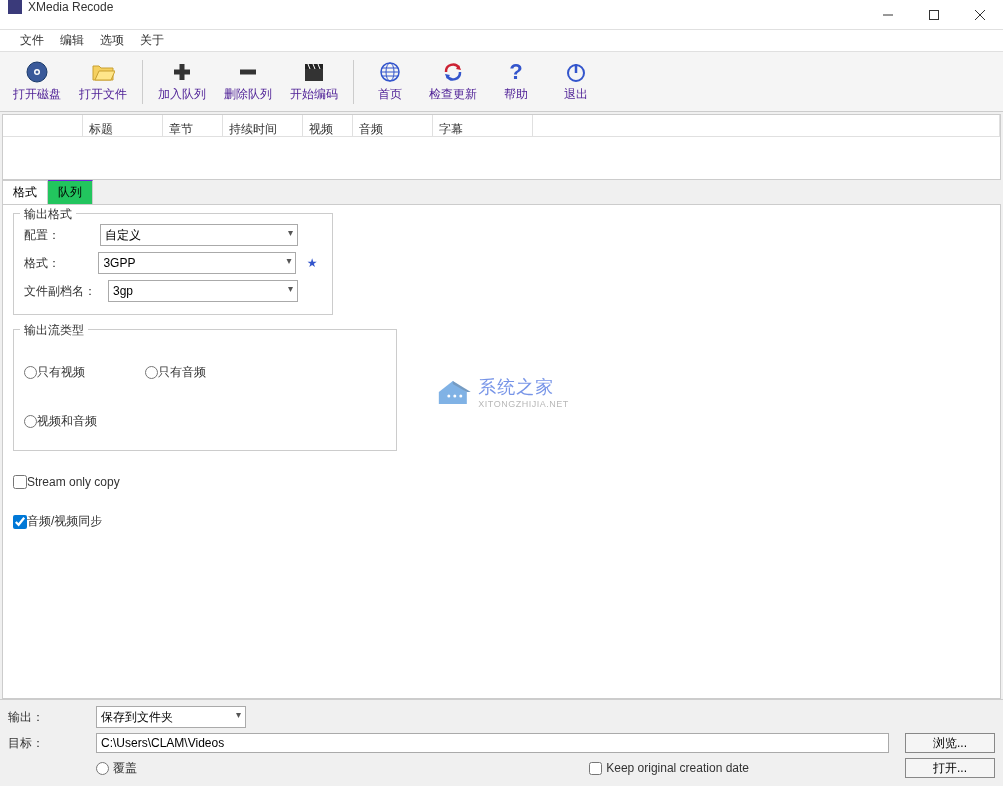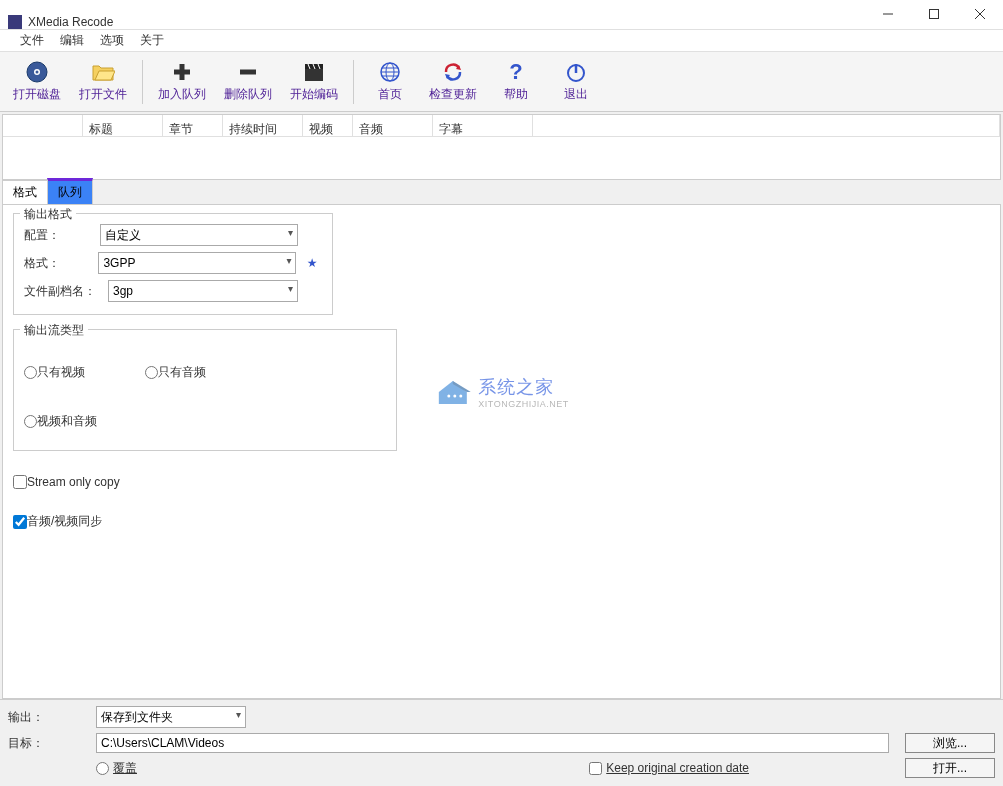--- a/index.html
+++ b/index.html
@@ -1,19 +1,19 @@
 <!DOCTYPE html>
 <html><head>
 <meta charset="utf-8">
 <style>
 * { margin: 0; padding: 0; box-sizing: border-box; font-family: "Microsoft YaHei", "Segoe UI", sans-serif; font-size: 12px; }
 body { background: #f0f0f0; width: 1003px; height: 786px; display: flex; flex-direction: column; overflow: hidden; }
 
 
-.titlebar { height: 30px; background: #fff; display: flex; align-items: flex-end; padding-left: 8px; border-bottom: 1px solid #e0e0e0; }
+.titlebar { height: 30px; background: #fff; display: flex; align-items: flex-start; padding-left: 8px; border-bottom: 1px solid #e0e0e0; }
 .titlebar-icon { width: 14px; height: 14px; background: #3a3a7a; margin-right: 6px; }
 .titlebar-title { font-size: 12px; color: #333; flex: 1; }
 .win-controls { display: flex; }
 .win-btn { width: 46px; height: 30px; display: flex; align-items: center; justify-content: center; color: #333; cursor: default; }
 
 
 .menubar { height: 22px; background: #fff; display: flex; align-items: center; padding-left: 12px; border-bottom: 1px solid #e0e0e0; }
 .menu-item { padding: 2px 8px; font-size: 12px; color: #333; cursor: default; }
 
 
@@ -24,21 +24,21 @@
 .tool-sep { width: 1px; height: 44px; background: #ccc; margin: 0 4px; }
 
 
 .table-wrap { height: 66px; background: #fff; border: 1px solid #ccc; margin: 2px; overflow: hidden; }
 .table-head { display: flex; background: #fff; height: 22px; }
 .th { border-right: 1px solid #e0e0e0; border-bottom: 1px solid #e0e0e0; padding: 6px 6px; font-size: 12px; color: #333; background: #fff; }
 
 
 .tab-strip { height: 22px; display: flex; align-items: flex-end; padding-left: 2px; background: #f0f0f0; }
 .tab { padding: 3px 10px; font-size: 12px; background: #fff; border: 1px solid #ccc; border-bottom: none; margin-right: -1px; cursor: default; }
-.tab.inactive { background: #3b82f6; border-top: 3px solid #6d28d9; }
+.tab.inactive { background: #22c55e; border-top: 1px solid #6d28d9; }
 .tab.active { background: #fff; position: relative; z-index: 1; }
 
 
 .main { flex: 1; background: #fff; border: 1px solid #ccc; margin: 0 2px; padding: 8px 10px; position: relative; overflow: hidden; }
 
 
 .group { border: 1px solid #ccc; padding: 10px 10px 12px; margin-bottom: 14px; border-radius: 0; position: relative; }
 .group-title { position: absolute; top: -8px; left: 6px; background: #fff; padding: 0 4px; font-size: 12px; color: #333; }
 .row { display: flex; align-items: center; margin-bottom: 6px; gap: 6px; }
 .row:last-child { margin-bottom: 0; }
@@ -62,21 +62,21 @@
 .wm-main { font-size: 18px; font-weight: normal; color: #1d4ed8; letter-spacing: 1px; }
 .wm-sub { font-size: 9px; color: #888; letter-spacing: 0.5px; }
 
 
 .bottom { background: #f0f0f0; padding: 6px 8px 8px; border-top: 1px solid #ccc; }
 .brow { display: flex; align-items: center; margin-bottom: 5px; gap: 8px; }
 .blabel { width: 80px; font-size: 12px; color: #333; }
 .path-input { flex: 1; height: 20px; border: 1px solid #aaa; padding: 0 4px; font-size: 12px; background: #fff; }
 .side-btn { width: 90px; height: 20px; border: 1px solid #888; background: #f5f5f5; font-size: 12px; cursor: default; margin-left: 8px; }
 .opt-row { display: flex; align-items: center; gap: 30px; padding-left: 88px; }
-.opt-item { display: flex; align-items: center; gap: 4px; font-size: 12px; color: #333; text-decoration: underline; }
+.opt-item { display: flex; align-items: center; gap: 4px; font-size: 12px; color: #333; }
 .opt-item input[type="radio"] { accent-color: #0078d7; }
 </style>
 </head>
 <body>
 
 <div class="titlebar">
   <div class="titlebar-icon"></div>
   <div class="titlebar-title">XMedia Recode</div>
   <div class="win-controls">
     <div class="win-btn">

